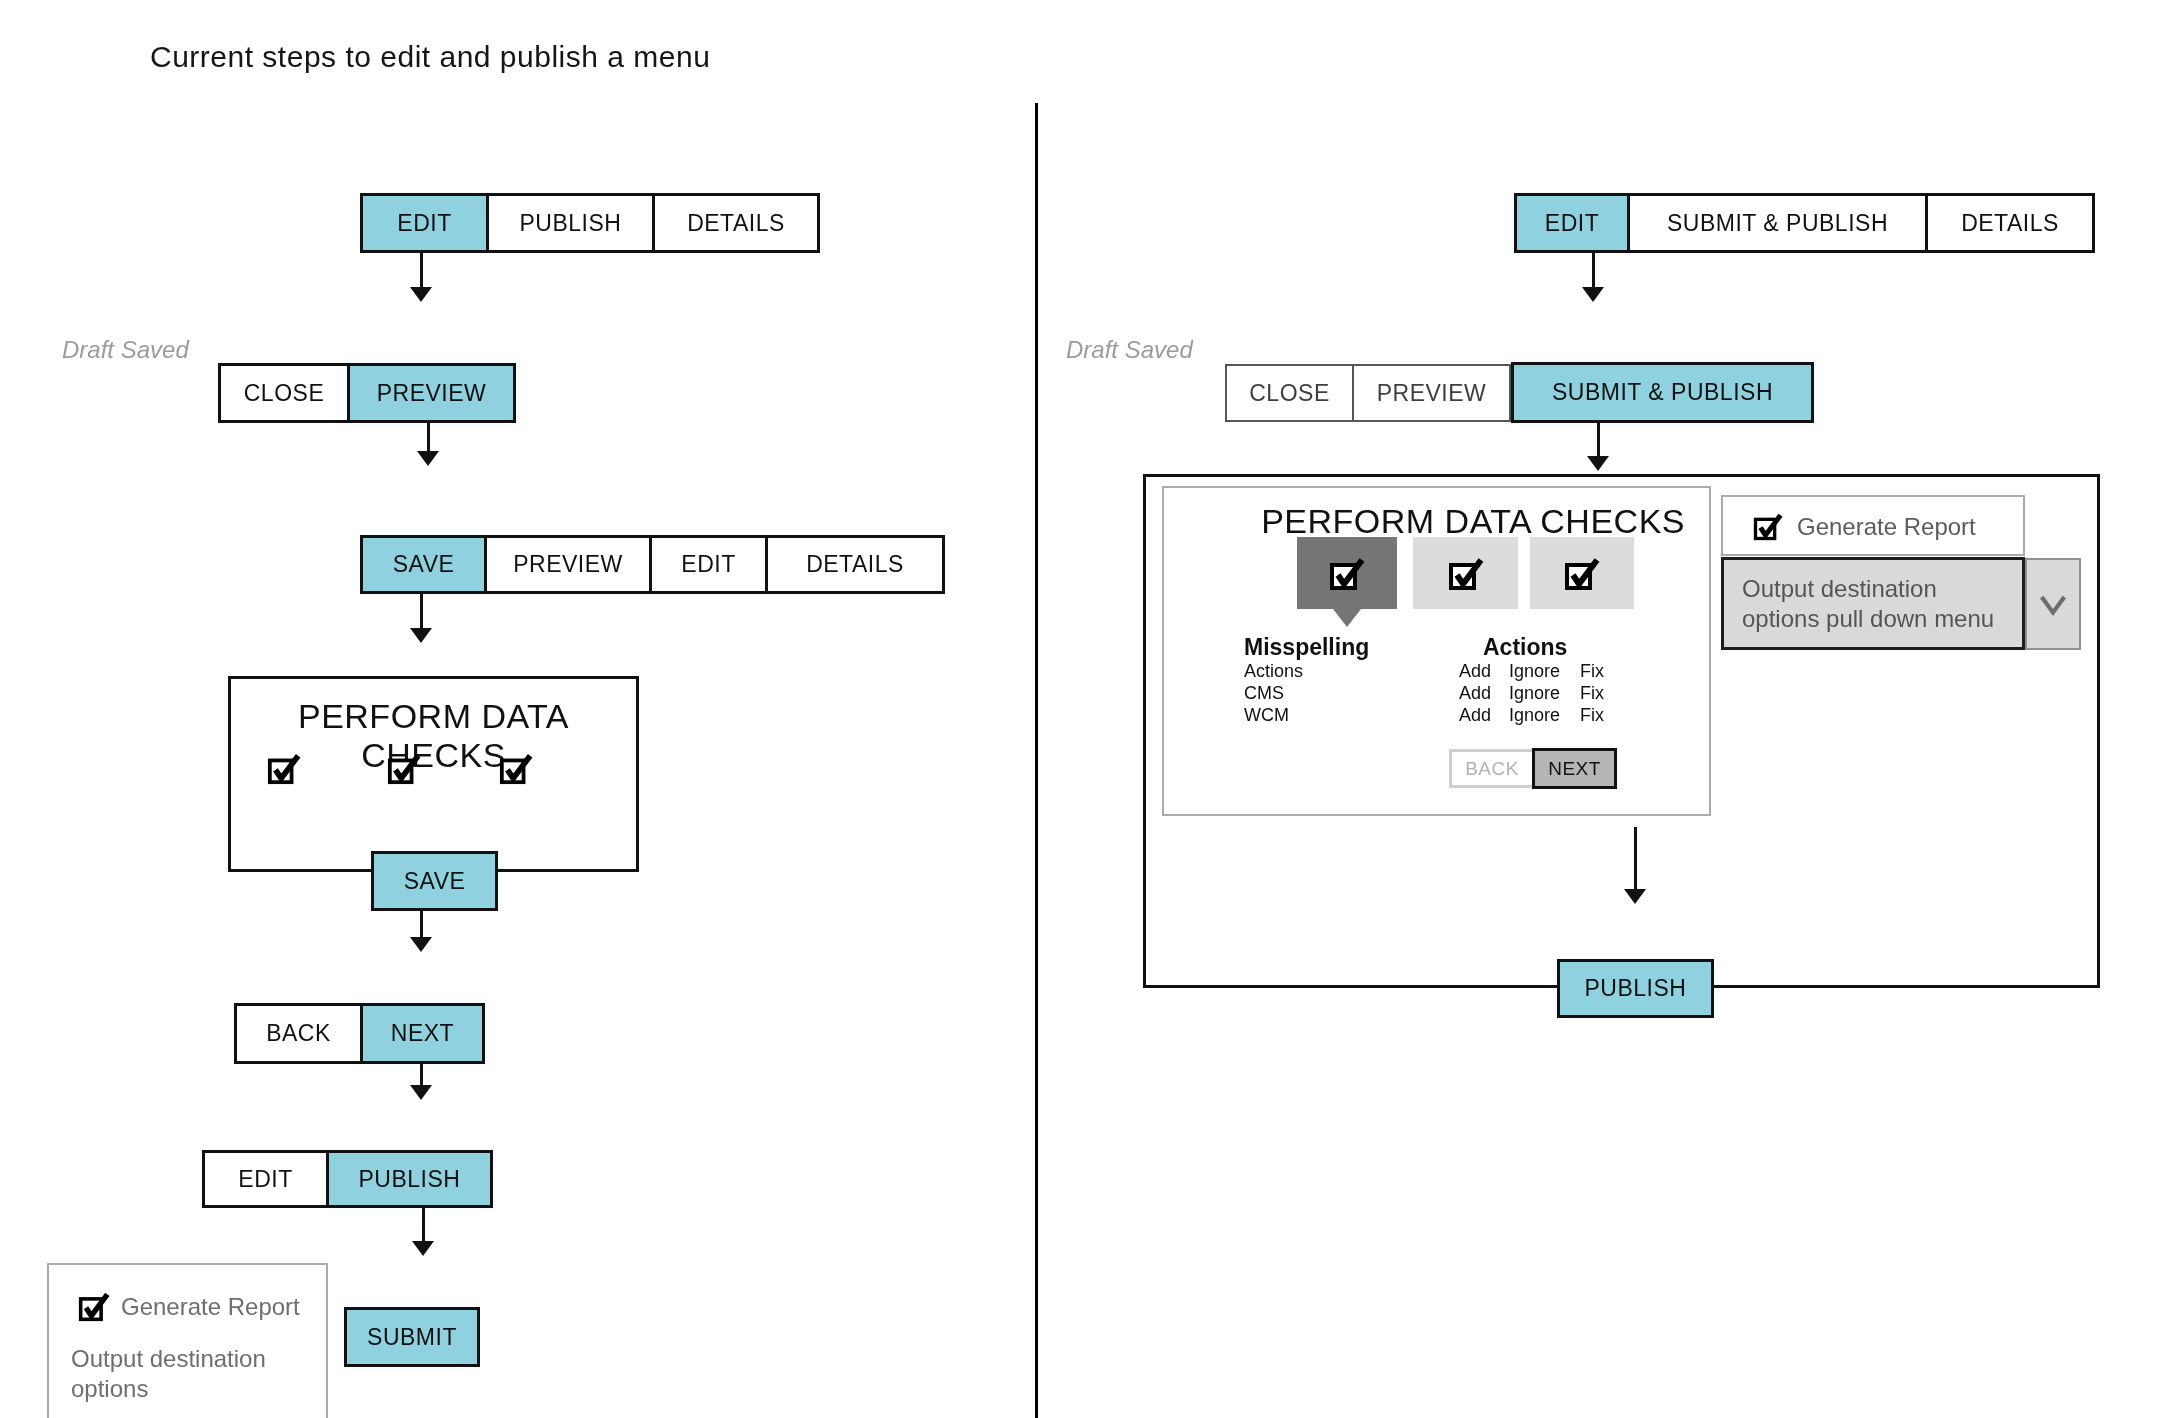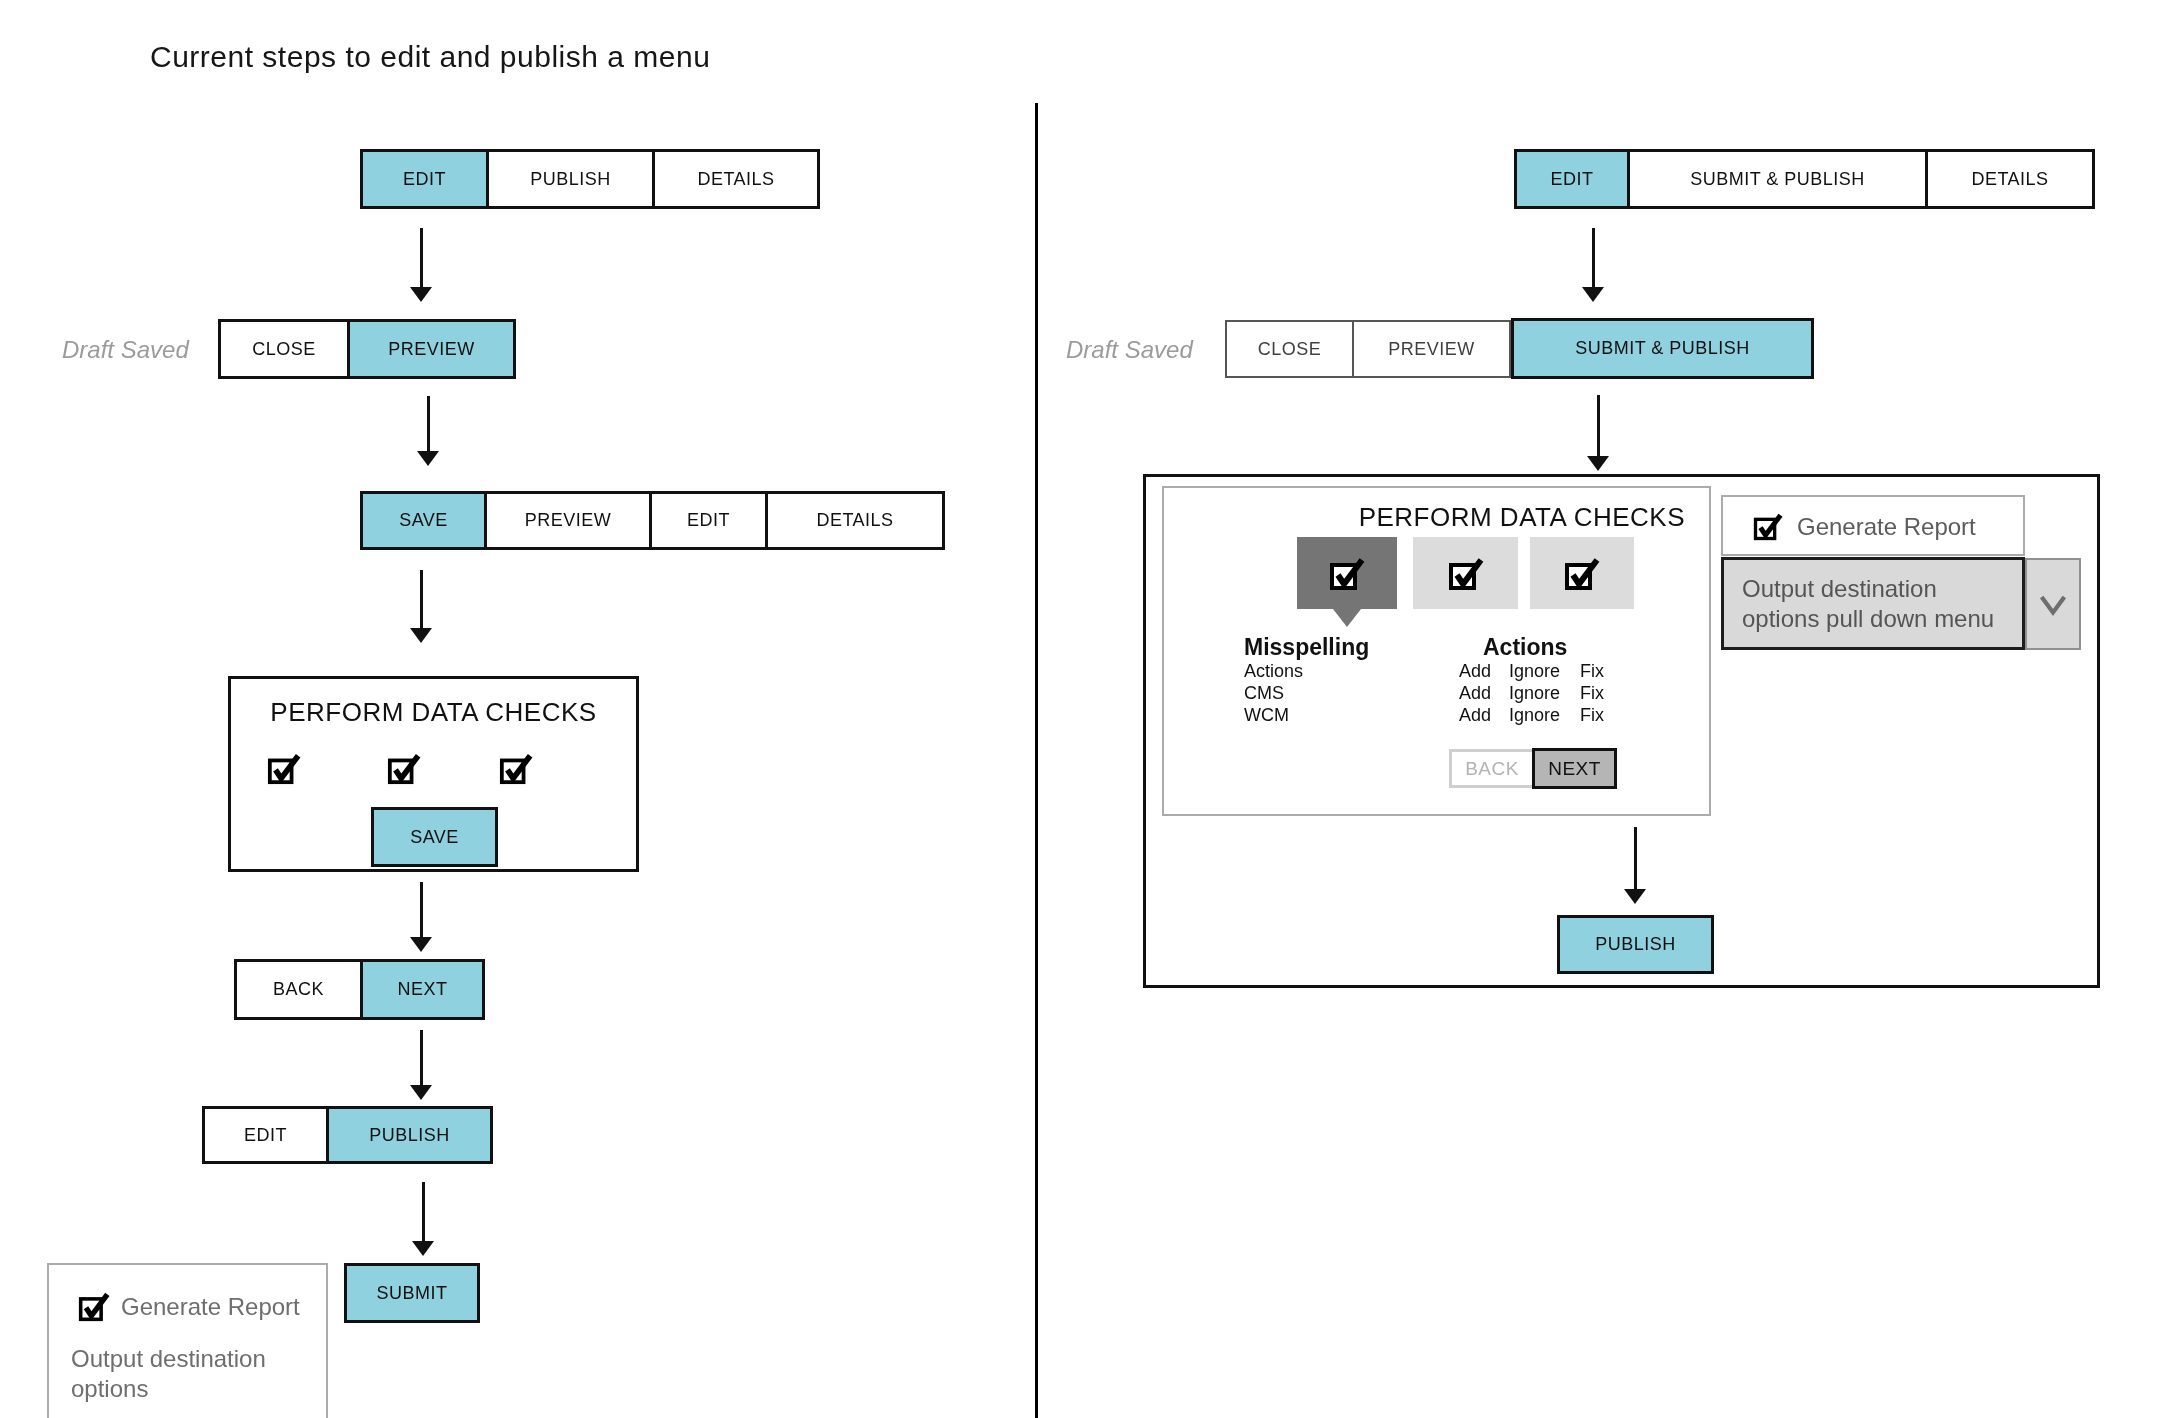--- a/index.html
+++ b/index.html
@@ -6,33 +6,33 @@
   .canvas{
     position:relative;width:2174px;height:1418px;background:#fff;overflow:hidden;
     font-family:"Liberation Sans","DejaVu Sans",sans-serif;color:#111;
   }
   .title{position:absolute;font-size:30px;color:#161616;letter-spacing:.5px;white-space:nowrap;}
   .divider{position:absolute;background:#000;}
   
   .seg{
     position:absolute;box-sizing:border-box;border:3px solid #111;background:#fff;
     display:flex;align-items:center;justify-content:center;
-    font-size:18px;color:#111;white-space:nowrap;letter-spacing:.5px;
+    font-size:23px;color:#111;white-space:nowrap;letter-spacing:.5px;margin-top:44px;
   }
   .teal{background:var(--teal,#8FD1DF);z-index:3;}
   .ghost-seg{border:2px solid #565656;color:#3f3f3f;z-index:1;}
   
   .arrow{position:absolute;width:22px;}
   .arrow::before{content:"";position:absolute;left:9.5px;top:0;bottom:12px;width:3px;background:#111;}
   .arrow::after{content:"";position:absolute;left:0;bottom:0;width:0;height:0;
     border-left:11px solid transparent;border-right:11px solid transparent;border-top:15px solid #111;}
   
   .frame{position:absolute;box-sizing:border-box;border:3px solid #111;background:#fff;}
   .grayframe{position:absolute;box-sizing:border-box;border:2px solid #ABABAB;background:#fff;}
-  .pbox-title{position:absolute;width:100%;text-align:center;font-size:26px;letter-spacing:.5px;color:#111;}
+  .pbox-title{position:absolute;width:100%;text-align:center;font-size:34px;letter-spacing:.5px;color:#111;}
   .cbox{position:absolute;display:block;}
   .check-tile{position:absolute;display:flex;align-items:center;justify-content:center;}
   .tile-dark{background:var(--tile-dark,#757575);}
   .tile-light{background:var(--tile-light,#DCDCDC);}
   .tile-pointer{position:absolute;width:0;height:0;
     border-left:14px solid transparent;border-right:14px solid transparent;
     border-top:18px solid var(--tile-dark,#757575);}
   .draft{position:absolute;font-size:24px;font-style:italic;color:#9b9b9b;white-space:nowrap;}
   .colhead{position:absolute;font-size:23px;font-weight:700;color:#111;}
   .smalltxt{position:absolute;font-size:18px;color:#111;white-space:nowrap;}

